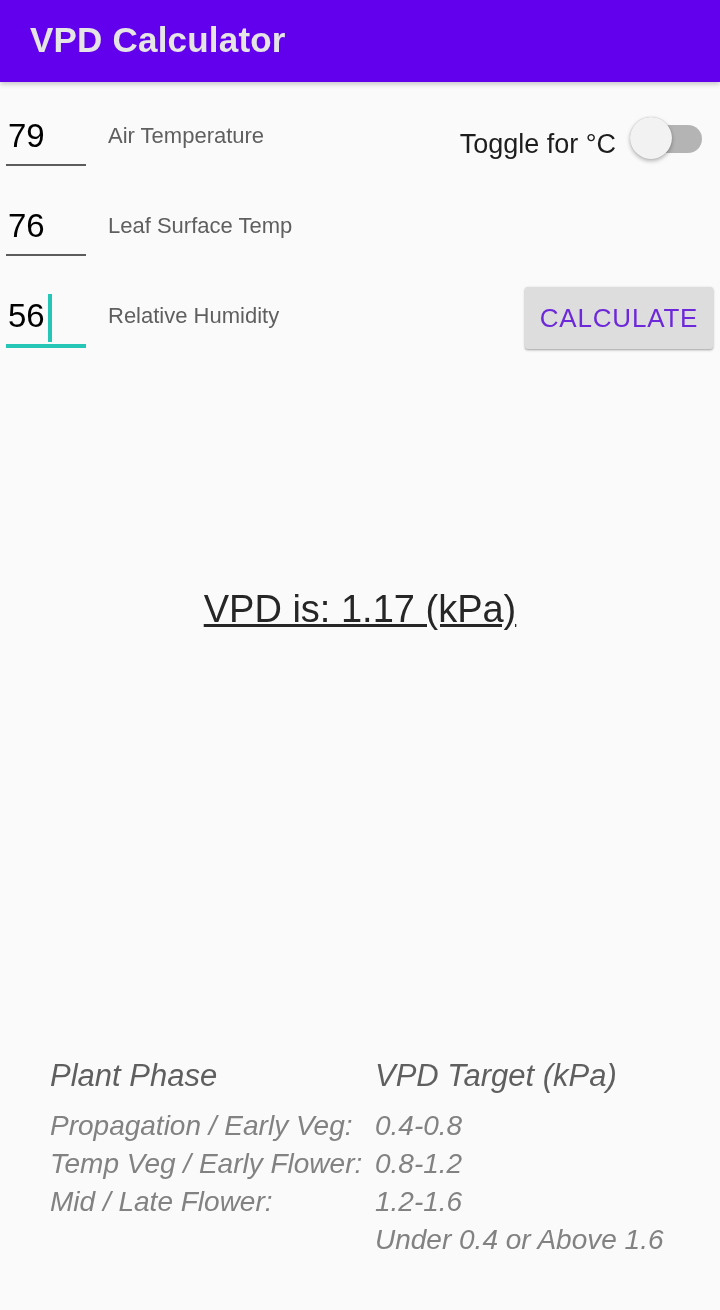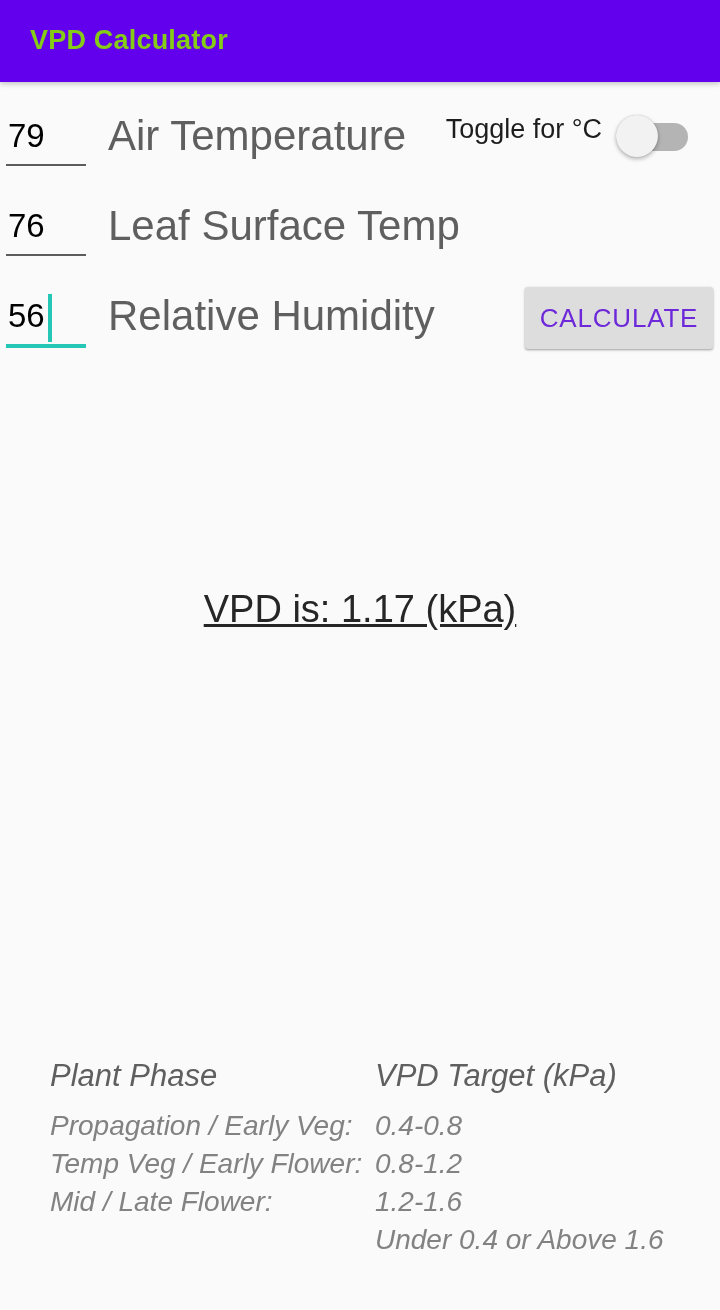--- a/index.html
+++ b/index.html
@@ -25,22 +25,22 @@
     background: #6200ee;
     box-shadow: 0 2px 5px rgba(0,0,0,0.22);
     z-index: 5;
   }
   .appbar-title {
     position: absolute;
     left: 30px;
     top: 0;
     height: 68px;
     line-height: 80px;
-    color: #84cc16;
-    font-size: 27px;
+    color: #e5e5e5;
+    font-size: 35px;
     font-weight: bold;
     letter-spacing: 0.2px;
     white-space: nowrap;
   }
 
   
   .form-area {
     position: absolute;
     left: 0;
     top: 82px;
@@ -93,33 +93,33 @@
     height: 48px;
     background: #26c6b6;
   }
 
   .field-label {
     position: absolute;
     left: 108px;
     top: 8px;
     height: 56px;
     line-height: 56px;
-    font-size: 42px;
+    font-size: 22px;
     color: #5f5f5f;
     white-space: nowrap;
   }
 
   
   .toggle-wrap {
     position: absolute;
-    right: 28px;
+    right: 14px;
     top: 14px;
     height: 46px;
     display: flex;
-    align-items: flex-start;
+    align-items: flex-end;
     gap: 14px;
   }
   .toggle-label {
     font-size: 27px;
     color: #1d1d1d;
     white-space: nowrap;
   }
   .switch {
     position: relative;
     width: 76px;

